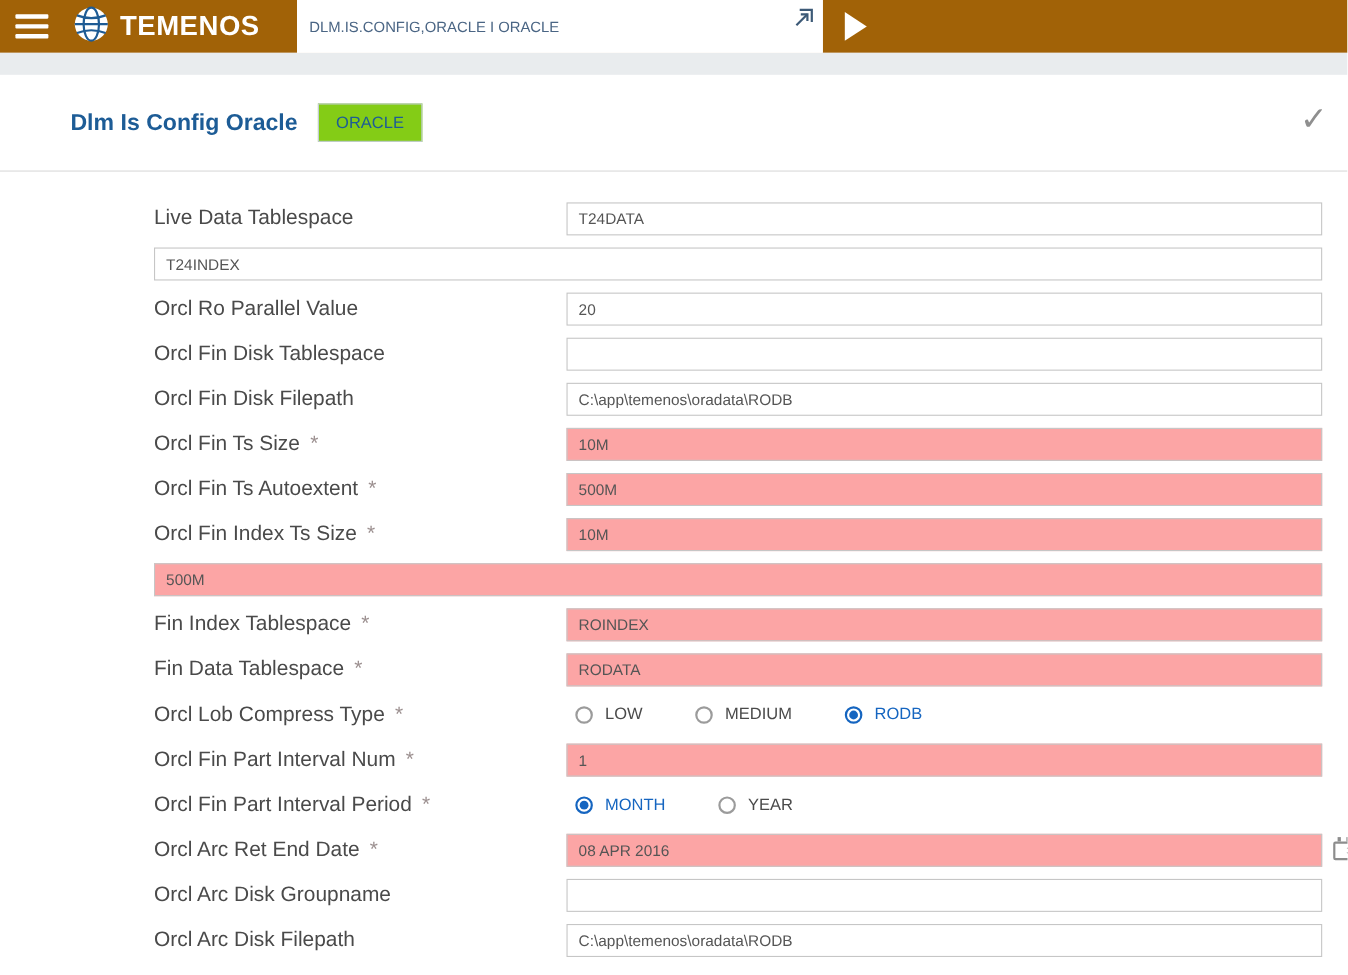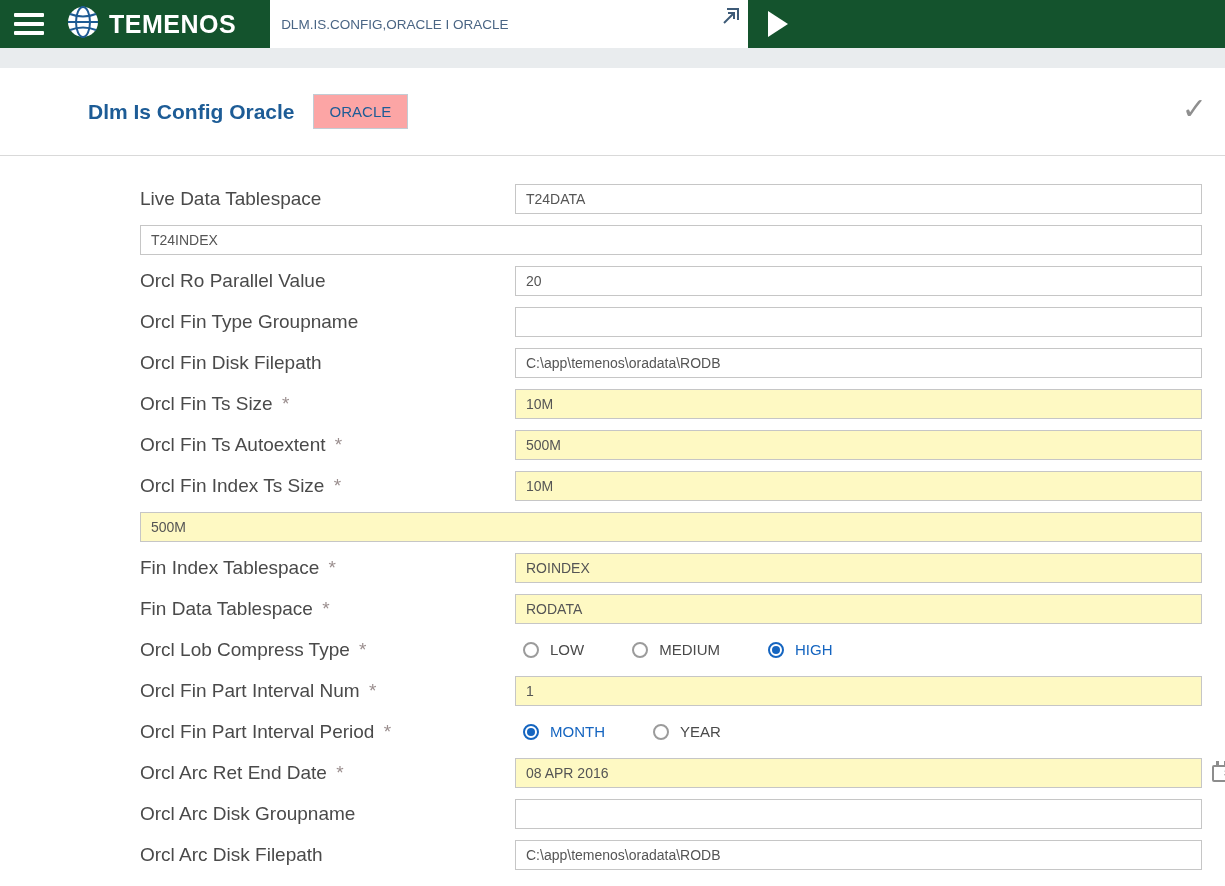--- a/index.html
+++ b/index.html
@@ -6,21 +6,21 @@
   html,body { width: 1225px; }
   body {
     font-family: "Liberation Sans", sans-serif;
     background: #ffffff;
     color: #4a4a4a;
   }
 
   
   .topbar {
     height: 48px;
-    background: #14532d;
+    background: #a16207;
     display: flex;
     align-items: center;
     padding: 0 14px;
   }
   .hamburger {
     width: 30px;
     display: flex;
     flex-direction: column;
     gap: 5px;
     cursor: pointer;
@@ -64,31 +64,31 @@
   }
 
   .band { height: 20px; background: #e9ecee; }
 
   
   .page-head {
     position: relative;
     height: 87px;
     display: flex;
     align-items: center;
-    padding-left: 88px;
+    padding-left: 64px;
   }
   .page-title {
     color: #1d5c96;
     font-size: 21px;
     font-weight: bold;
   }
   .badge {
     margin-left: 18px;
     border: 1px solid #c2ccd4;
-    background: #fca5a5;
+    background: #84cc16;
     color: #1d5c96;
     font-size: 15px;
     padding: 8px 16px;
     cursor: pointer;
   }
   .check {
     position: absolute;
     right: 18px;
     top: 26px;
     color: #8f8f8f;
@@ -126,21 +126,21 @@
     flex: 1;
     height: 30px;
     border: 1px solid #c6c6c6;
     background: #fff;
     padding: 0 10px;
     font-family: "Liberation Sans", sans-serif;
     font-size: 14px;
     color: #555;
     outline: none;
   }
-  .txt.hl { background: #fef9c3; }
+  .txt.hl { background: #fca5a5; }
 
   
   .control.radios { gap: 48px; padding-left: 8px; }
   .radio-opt { display: inline-flex; align-items: center; cursor: pointer; }
   .radio-circle {
     width: 16px; height: 16px;
     border-radius: 50%;
     border: 2px solid #9b9b9b;
     background: #fff;
     display: inline-block;
@@ -242,21 +242,21 @@
           <input type="text" class="txt" value="T24INDEX" style="">
         </div>
       </div>
       <div class="row">
         <label>Orcl Ro Parallel Value</label>
         <div class="control">
           <input type="text" class="txt" value="20" style="">
         </div>
       </div>
       <div class="row">
-        <label>Orcl Fin Type Groupname</label>
+        <label>Orcl Fin Disk Tablespace</label>
         <div class="control">
           <input type="text" class="txt" style="">
         </div>
       </div>
       <div class="row">
         <label>Orcl Fin Disk Filepath</label>
         <div class="control">
           <input type="text" class="txt" value="C:\app\temenos\oradata\RODB" style="">
         </div>
       </div>
@@ -301,21 +301,21 @@
           <span class="radio-opt">
             <span class="radio-circle"></span>
             <span class="radio-label">LOW</span>
           </span>
           <span class="radio-opt">
             <span class="radio-circle"></span>
             <span class="radio-label">MEDIUM</span>
           </span>
           <span class="radio-opt selected">
             <span class="radio-circle"></span>
-            <span class="radio-label">HIGH</span>
+            <span class="radio-label">RODB</span>
           </span>
         </div>
       </div>
       <div class="row">
         <label>Orcl Fin Part Interval Num<span class="req"> *</span></label>
         <div class="control">
           <input type="text" class="txt hl" value="1" style="">
         </div>
       </div>
       <div class="row">

